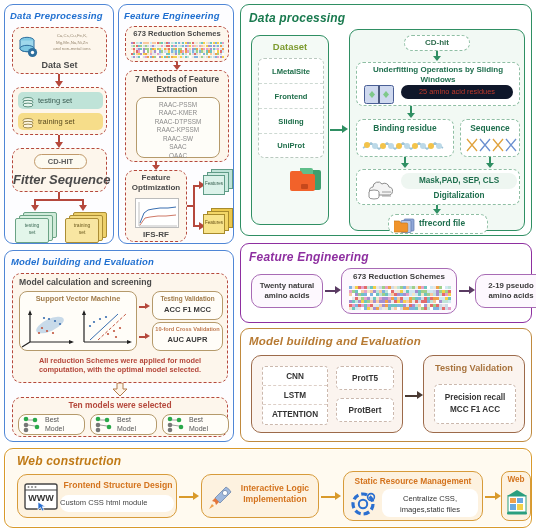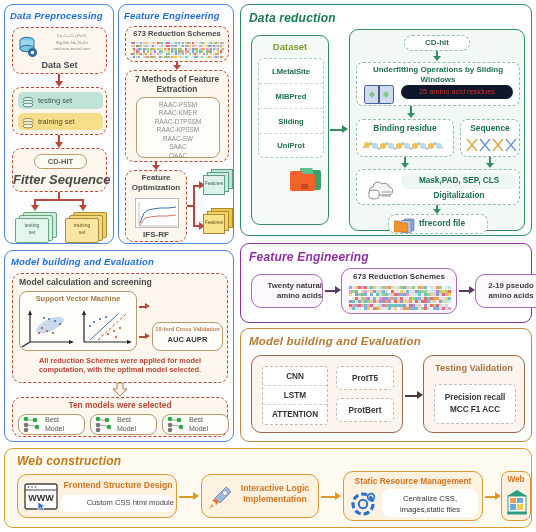--- a/index.html
+++ b/index.html
@@ -483,20 +483,24 @@
           <circle cx="100" cy="22" r="1.1" fill="#c2553f"></circle>
             <circle cx="96" cy="31" r="1.1" fill="#c2553f"></circle>
         </svg>
       </div>
 
       <div style="position:absolute; left:126px; top:32px; width:7px; height:1.5px; background:#b5483c;"></div>
       <div style="position:absolute; left:132px; top:29px; width:0;height:0;border-top:3px solid transparent;border-bottom:3px solid transparent;border-left:5px solid #b5483c;"></div>
       <div style="position:absolute; left:126px; top:62px; width:7px; height:1.5px; background:#b5483c;"></div>
       <div style="position:absolute; left:132px; top:59px; width:0;height:0;border-top:3px solid transparent;border-bottom:3px solid transparent;border-left:5px solid #b5483c;"></div>
 
+      <div class="solid" style="left:139px; top:17px; width:71px; height:29px; background:#fffdf8;">
+        <div style="text-align:center; font-size:6.4px; font-weight:bold; color:#a07b4a; padding-top:3px;">Testing Validation</div>
+        <div style="text-align:center; font-size:7.6px; font-weight:bold; color:#3b3b3b; padding-top:3px;">ACC F1 MCC</div>
+      </div>
       <div class="solid" style="left:139px; top:48px; width:71px; height:29px; background:#fffdf8;">
         <div style="text-align:center; font-size:5.6px; font-weight:bold; color:#c07a50; padding-top:3px;">10-ford Cross Validation</div>
         <div style="text-align:center; font-size:7.6px; font-weight:bold; color:#3b3b3b; padding-top:3px;">AUC AUPR</div>
       </div>
 
       <div style="position:absolute; left:8px; right:8px; top:82px; text-align:center; font-size:7.4px; font-weight:bold; color:#b5483c; line-height:1.25;">All reduction Schemes were applied for model computation, with the optimal model selected.</div>
     </div>
 
     <div style="position:absolute; left:107px; top:132px; width:16px; height:14px;">
       <svg width="16" height="14" viewBox="0 0 16 14">
@@ -550,27 +554,27 @@
           <div style="font-size:7px; color:#555; line-height:1.2; margin-left:3px;">
             <span>Best</span><br>
             <span>Model</span>
           </div>
         </div>
       </div>
     </div>
   </div>
 
   <div class="panel dbl" style="left:240px; top:4px; width:292px; height:232px; border:1.6px solid #2f8f63; background:#ffffff;">
-    <div class="panel-title" style="position:absolute; left:8px; top:6px; font-size:12px; color:#1a7a4f;">Data reduction</div>
+    <div class="panel-title" style="position:absolute; left:8px; top:6px; font-size:12px; color:#1a7a4f;">Data processing</div>
 
     <div style="position:absolute; left:10px; top:30px; width:78px; height:190px; border:1.8px solid #2f8f63; border-radius:9px; background:#f4faf6;">
       <div style="text-align:center; font-size:9.5px; font-weight:bold; color:#7d9b30; padding-top:5px;">Dataset</div>
       <div style="position:absolute; left:6px; top:22px; width:66px; height:100px; border:1px dashed #b9c9bf; border-radius:6px; background:#ffffff;">
         <div style="height:25px; line-height:25px; text-align:center; font-size:7.6px; font-weight:bold; color:#1e6e4a; border-bottom:1px dashed #cdd9d2;">LMetalSite</div>
-        <div style="height:25px; line-height:25px; text-align:center; font-size:7.6px; font-weight:bold; color:#1e6e4a; border-bottom:1px dashed #cdd9d2;">MIBPred</div>
+        <div style="height:25px; line-height:25px; text-align:center; font-size:7.6px; font-weight:bold; color:#1e6e4a; border-bottom:1px dashed #cdd9d2;">Frontend</div>
         <div style="height:25px; line-height:25px; text-align:center; font-size:7.6px; font-weight:bold; color:#1e6e4a; border-bottom:1px dashed #cdd9d2;">Sliding</div>
         <div style="height:24px; line-height:24px; text-align:center; font-size:7.6px; font-weight:bold; color:#1e6e4a;">UniProt</div>
       </div>
       <div style="position:absolute; left:38px; top:130px;">
         <svg width="34" height="28" viewBox="0 0 34 28">
           <path d="M16 4 h13 a2 2 0 0 1 2 2 v16 a2 2 0 0 1 -2 2 h-13 z" fill="#3e9e6e"></path>
           <path d="M10 2 h11 a2 2 0 0 1 2 2 v18 a2 2 0 0 1 -2 2 h-11 z" fill="#5fbe8a"></path>
           <path d="M2 5 h9 l2 3 h10 a2 2 0 0 1 2 2 v13 a2 2 0 0 1 -2 2 h-21 a2 2 0 0 1 -2 -2 v-16 a2 2 0 0 1 2 -2 z" fill="#f2622a"></path>
           <rect x="11" y="18" width="7" height="5" rx="1" fill="#c6481c"></rect>
         </svg>
@@ -668,21 +672,21 @@
         </div>
         <span style="position:absolute; left:30px; top:3px; font-size:8.4px; font-weight:bold; color:#1f6f4e;">tfrecord file</span>
       </div>
     </div>
   </div>
 
   <div class="panel dbl" style="left:240px; top:243px; width:292px; height:80px; border:1.6px solid #8e2fa0; background:#ffffff;">
     <div class="panel-title" style="position:absolute; left:8px; top:6px; font-size:12px; color:#8e2fa0;">Feature Engineering</div>
 
     <div style="position:absolute; left:10px; top:30px; width:72px; height:34px; border:1.4px solid #a86bb5; border-radius:10px; background:#fdf8fe;">
-      <div style="text-align:right; font-size:7.8px; font-weight:bold; color:#3b3b3b; padding-top:6px; line-height:1.3;">
+      <div style="text-align:center; font-size:7.8px; font-weight:bold; color:#3b3b3b; padding-top:6px; line-height:1.3;">
         <span>Twenty natural</span><br>
         <span>amino acids</span>
       </div>
     </div>
 
     <div style="position:absolute; left:84px; top:46px; width:12px; height:1.6px; background:#5a3b63;"></div>
     <div style="position:absolute; left:94px; top:42px; width:0;height:0;border-top:4px solid transparent;border-bottom:4px solid transparent;border-left:6px solid #5a3b63;"></div>
 
     <div style="position:absolute; left:100px; top:24px; width:116px; height:46px; border:1.4px solid #a86bb5; border-radius:10px; background:#fdf8fe;">
       <div style="text-align:center; font-size:8px; font-weight:bold; color:#3b3b3b; padding-top:3px;">673 Reduction Schemes</div>
@@ -976,21 +980,21 @@
           <line x1="1" y1="7" x2="33" y2="7" stroke="#444" stroke-width="1"></line>
           <circle cx="4.5" cy="4" r="1" fill="#888"></circle>
             <circle cx="8" cy="4" r="1" fill="#888"></circle>
             <circle cx="11.5" cy="4" r="1" fill="#888"></circle>
           <text x="17" y="18" font-size="9" font-family="Liberation Sans" font-weight="bold" fill="#333" text-anchor="middle">WWW</text>
           <path d="M14 19 l0 8 l2.4 -2.4 l1.8 3.4 l1.8 -1 l-1.8 -3.3 l3.3 0 z" fill="#2a6fd0" stroke="#fff" stroke-width=".7"></path>
         </svg>
       </div>
       <div style="position:absolute; left:44px; top:5px; width:112px; text-align:center; font-size:8.6px; font-weight:bold; color:#d4741e;">Frontend Structure Design</div>
       <div style="position:absolute; left:42px; top:20px; width:114px; height:17px; border-radius:9px; background:#ffffff;">
-        <span style="display:block; text-align:right; line-height:16px; font-size:7.6px; color:#444;">Custom CSS html module</span>
+        <span style="display:block; text-align:left; line-height:16px; font-size:7.6px; color:#444;">Custom CSS html module</span>
       </div>
     </div>
 
     <div style="position:absolute; left:174px; top:47px; width:16px; height:1.6px; background:#d99a2b;"></div>
     <div style="position:absolute; left:188px; top:43px; width:0;height:0;border-top:4px solid transparent;border-bottom:4px solid transparent;border-left:6px solid #d99a2b;"></div>
 
     <div style="position:absolute; left:196px; top:25px; width:118px; height:44px; border:1.6px solid #d79b3a; border-radius:10px; background:#fdf2e0;">
       <div style="position:absolute; left:5px; top:8px;">
         <svg width="28" height="28" viewBox="0 0 28 28">
           <path d="M19 4 a12 12 0 0 1 5 5 l-11 11 l-5 -5 z" fill="#9fb8dd" stroke="#6f86ab" stroke-width=".8"></path>

